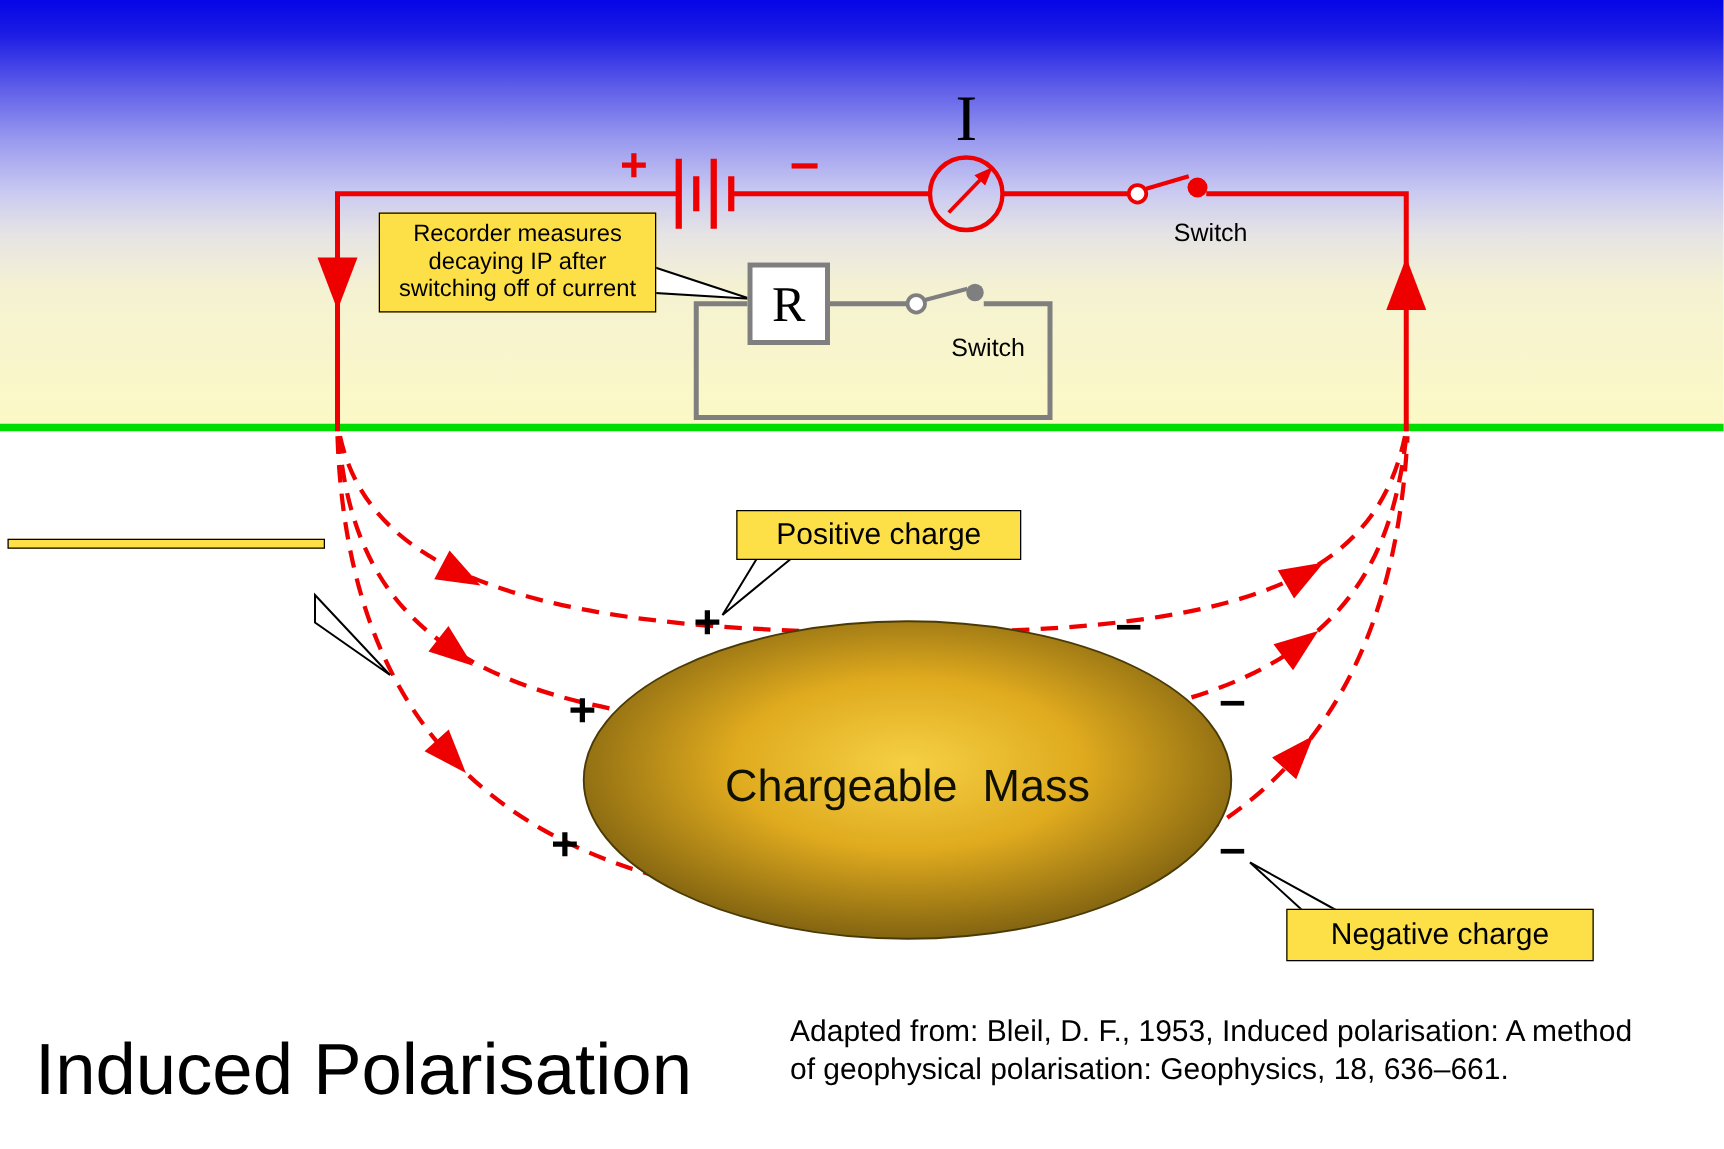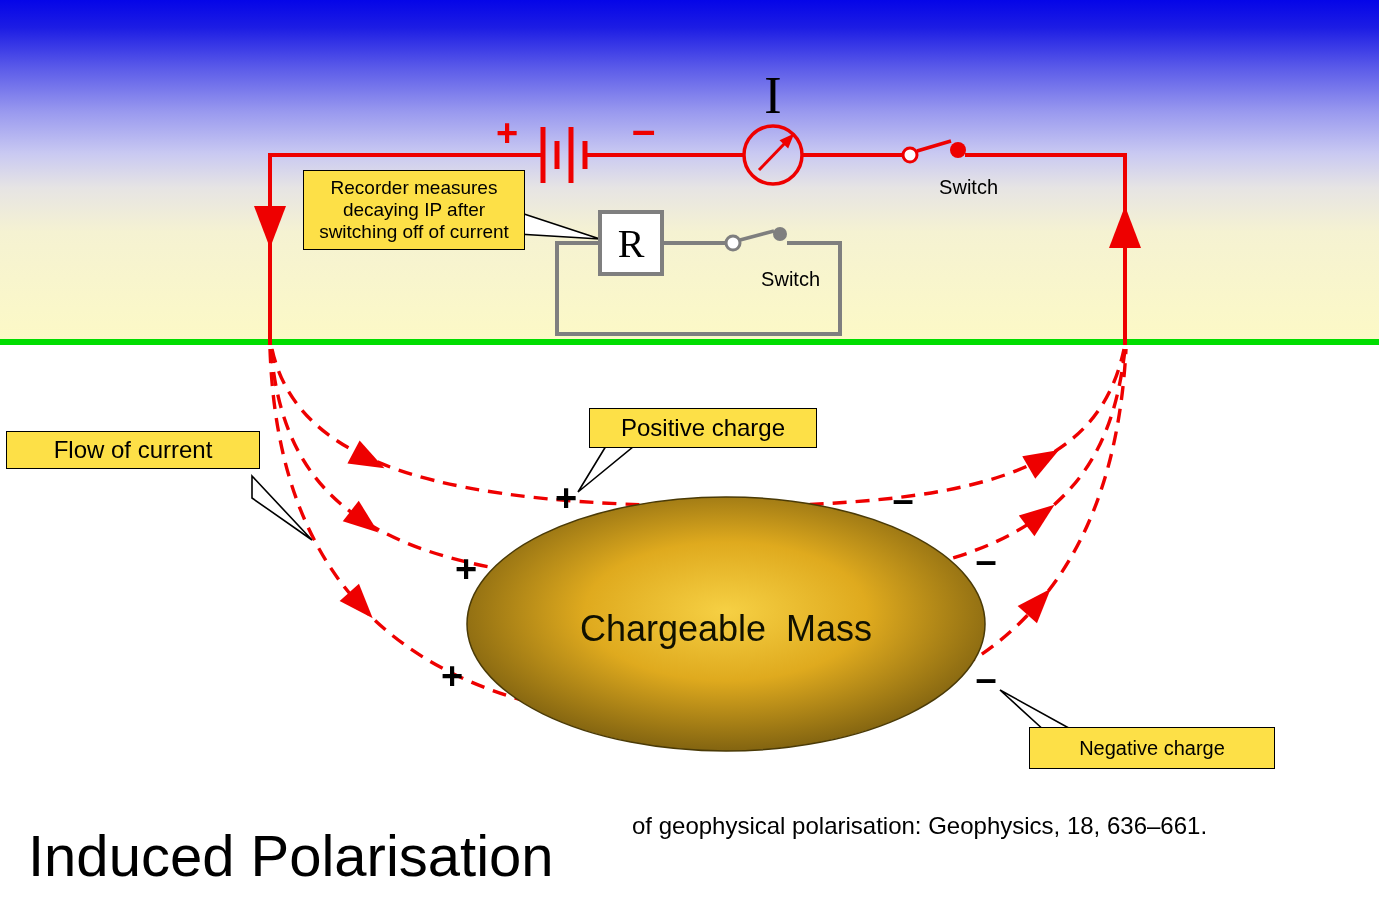--- a/index.html
+++ b/index.html
@@ -104,35 +104,35 @@
     <span>R</span>
   </div>
 
   <div class="box" style="left:303px;top:170px;width:216px;padding:6px 2px;font-size:19px;line-height:22px;">
     <div>Recorder measures</div>
     <div>decaying IP after</div>
     <div>switching off of current</div>
   </div>
 
   <div class="box" style="left:6px;top:431px;width:252px;padding:3px 0;font-size:24px;line-height:30px;">
-    <div>Flow of current</div>
   </div>
 
   <div class="box" style="left:589px;top:408px;width:226px;height:38px;font-size:24px;line-height:38px;">Positive charge</div>
 
-  <div class="box" style="left:1029px;top:727px;width:244px;height:40px;font-size:20px;line-height:40px;">Negative charge</div>
+  <div class="box" style="left:1029px;top:727px;width:244px;height:40px;font-size:24px;line-height:40px;">Negative charge</div>
 
   <div class="mass-label">Chargeable  Mass</div>
 
   <div class="charge" style="left:566px;top:498px;">+</div>
   <div class="charge" style="left:466px;top:569px;">+</div>
   <div class="charge" style="left:452px;top:676px;">+</div>
   <div class="charge" style="left:903px;top:500px;">–</div>
   <div class="charge" style="left:986px;top:561px;">–</div>
   <div class="charge" style="left:986px;top:679px;">–</div>
 
   <div class="title">Induced Polarisation</div>
 
   <div class="citation">
+    <div>Adapted from: Bleil, D. F., 1953, Induced polarisation: A method</div>
     <div><span>of geophysical polarisation: </span><span style="">Geophysics</span><span>, 18, 636–661.</span></div>
   </div>
 
 </div>
 
 </body></html>

